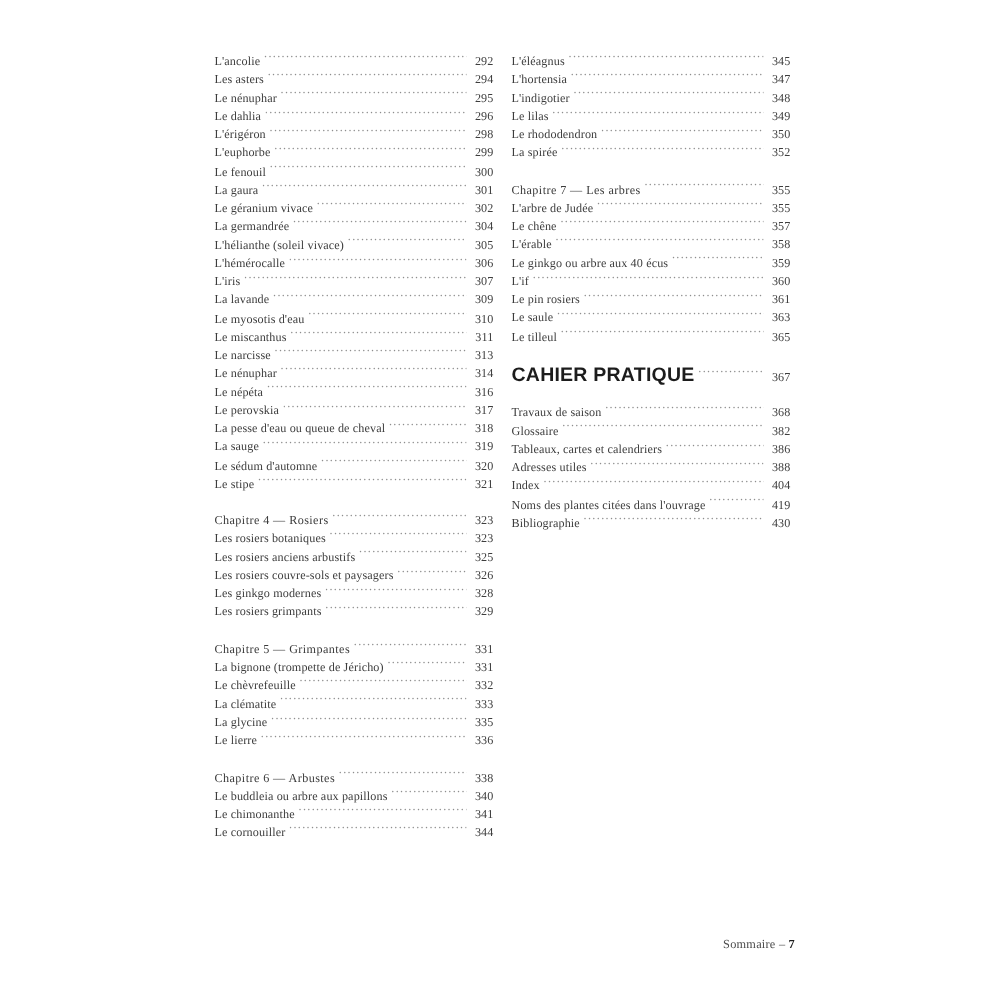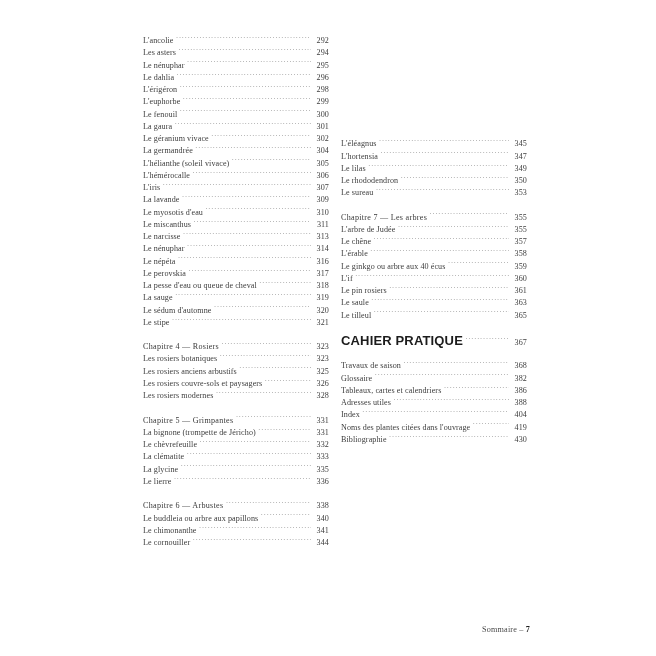--- a/index.html
+++ b/index.html
@@ -27,21 +27,20 @@
   }
 
   .toc-columns {
     position: absolute;
     left: 143px;
     top: 35px;
     width: 383px;
     display: flex;
     flex-direction: row;
     gap: 12px;
-    align-items: center;
   }
 
   .toc-column {
     width: 186px;
     flex: 0 0 186px;
   }
 
   .toc-section {
     margin: 0 0 12.2px 0;
   }
@@ -274,23 +273,28 @@
             <span class="entry-label">Les rosiers anciens arbustifs</span>
             <span class="entry-dots"></span>
             <span class="entry-page">325</span>
           </div>
           <div class="toc-entry">
             <span class="entry-label">Les rosiers couvre-sols et paysagers</span>
             <span class="entry-dots"></span>
             <span class="entry-page">326</span>
           </div>
           <div class="toc-entry">
-            <span class="entry-label">Les rosiers modernes</span>
+            <span class="entry-label">Les ginkgo modernes</span>
             <span class="entry-dots"></span>
             <span class="entry-page">328</span>
+          </div>
+          <div class="toc-entry">
+            <span class="entry-label">Les rosiers grimpants</span>
+            <span class="entry-dots"></span>
+            <span class="entry-page">329</span>
           </div>
         </div>
         <div class="toc-section">
           <div class="toc-entry is-chapter">
             <span class="entry-label">Chapitre 5 — Grimpantes</span>
             <span class="entry-dots"></span>
             <span class="entry-page">331</span>
           </div>
           <div class="toc-entry">
             <span class="entry-label">La bignone (trompette de Jéricho)</span>
@@ -347,33 +351,38 @@
             <span class="entry-label">L'éléagnus</span>
             <span class="entry-dots"></span>
             <span class="entry-page">345</span>
           </div>
           <div class="toc-entry">
             <span class="entry-label">L'hortensia</span>
             <span class="entry-dots"></span>
             <span class="entry-page">347</span>
           </div>
           <div class="toc-entry">
+            <span class="entry-label">L'indigotier</span>
+            <span class="entry-dots"></span>
+            <span class="entry-page">348</span>
+          </div>
+          <div class="toc-entry">
             <span class="entry-label">Le lilas</span>
             <span class="entry-dots"></span>
             <span class="entry-page">349</span>
           </div>
           <div class="toc-entry">
             <span class="entry-label">Le rhododendron</span>
             <span class="entry-dots"></span>
             <span class="entry-page">350</span>
           </div>
           <div class="toc-entry">
-            <span class="entry-label">Le sureau</span>
-            <span class="entry-dots"></span>
-            <span class="entry-page">353</span>
+            <span class="entry-label">La spirée</span>
+            <span class="entry-dots"></span>
+            <span class="entry-page">352</span>
           </div>
         </div>
         <div class="toc-section">
           <div class="toc-entry is-chapter">
             <span class="entry-label">Chapitre 7 — Les arbres</span>
             <span class="entry-dots"></span>
             <span class="entry-page">355</span>
           </div>
           <div class="toc-entry">
             <span class="entry-label">L'arbre de Judée</span>

